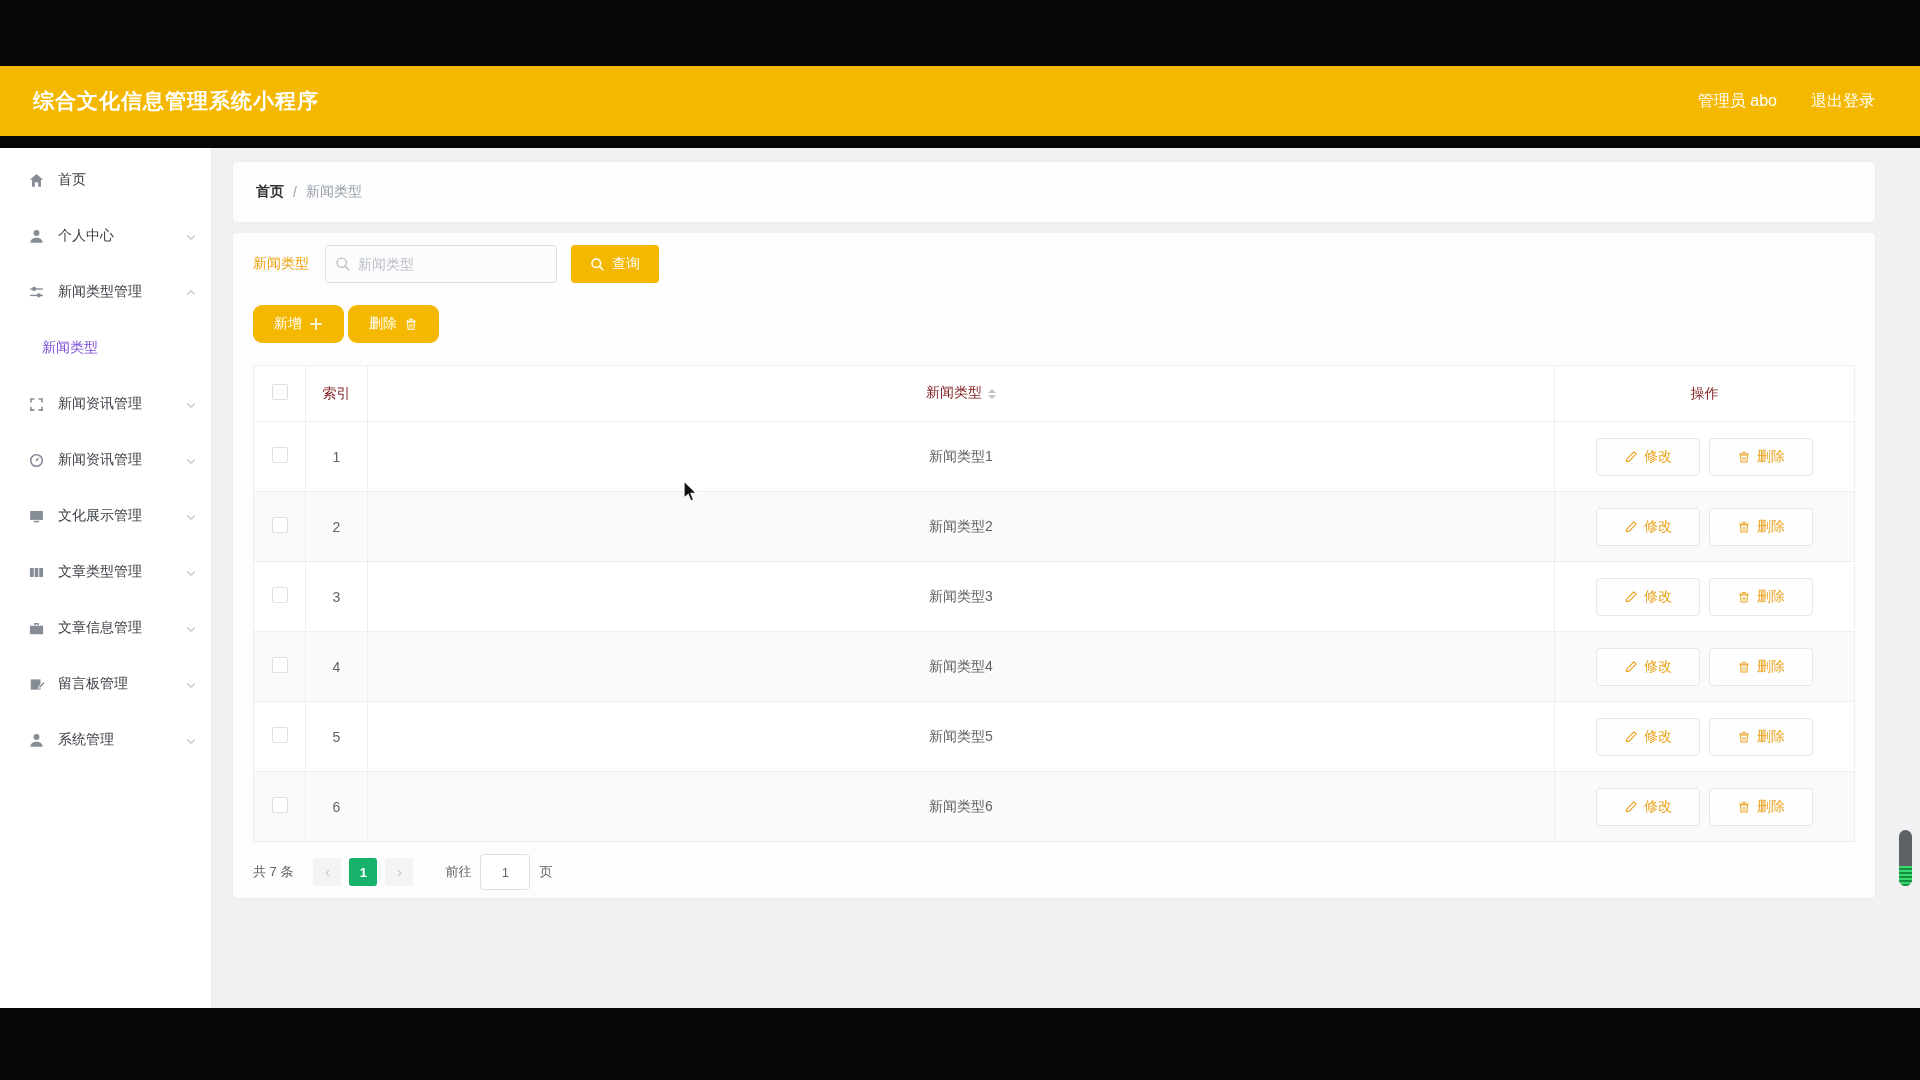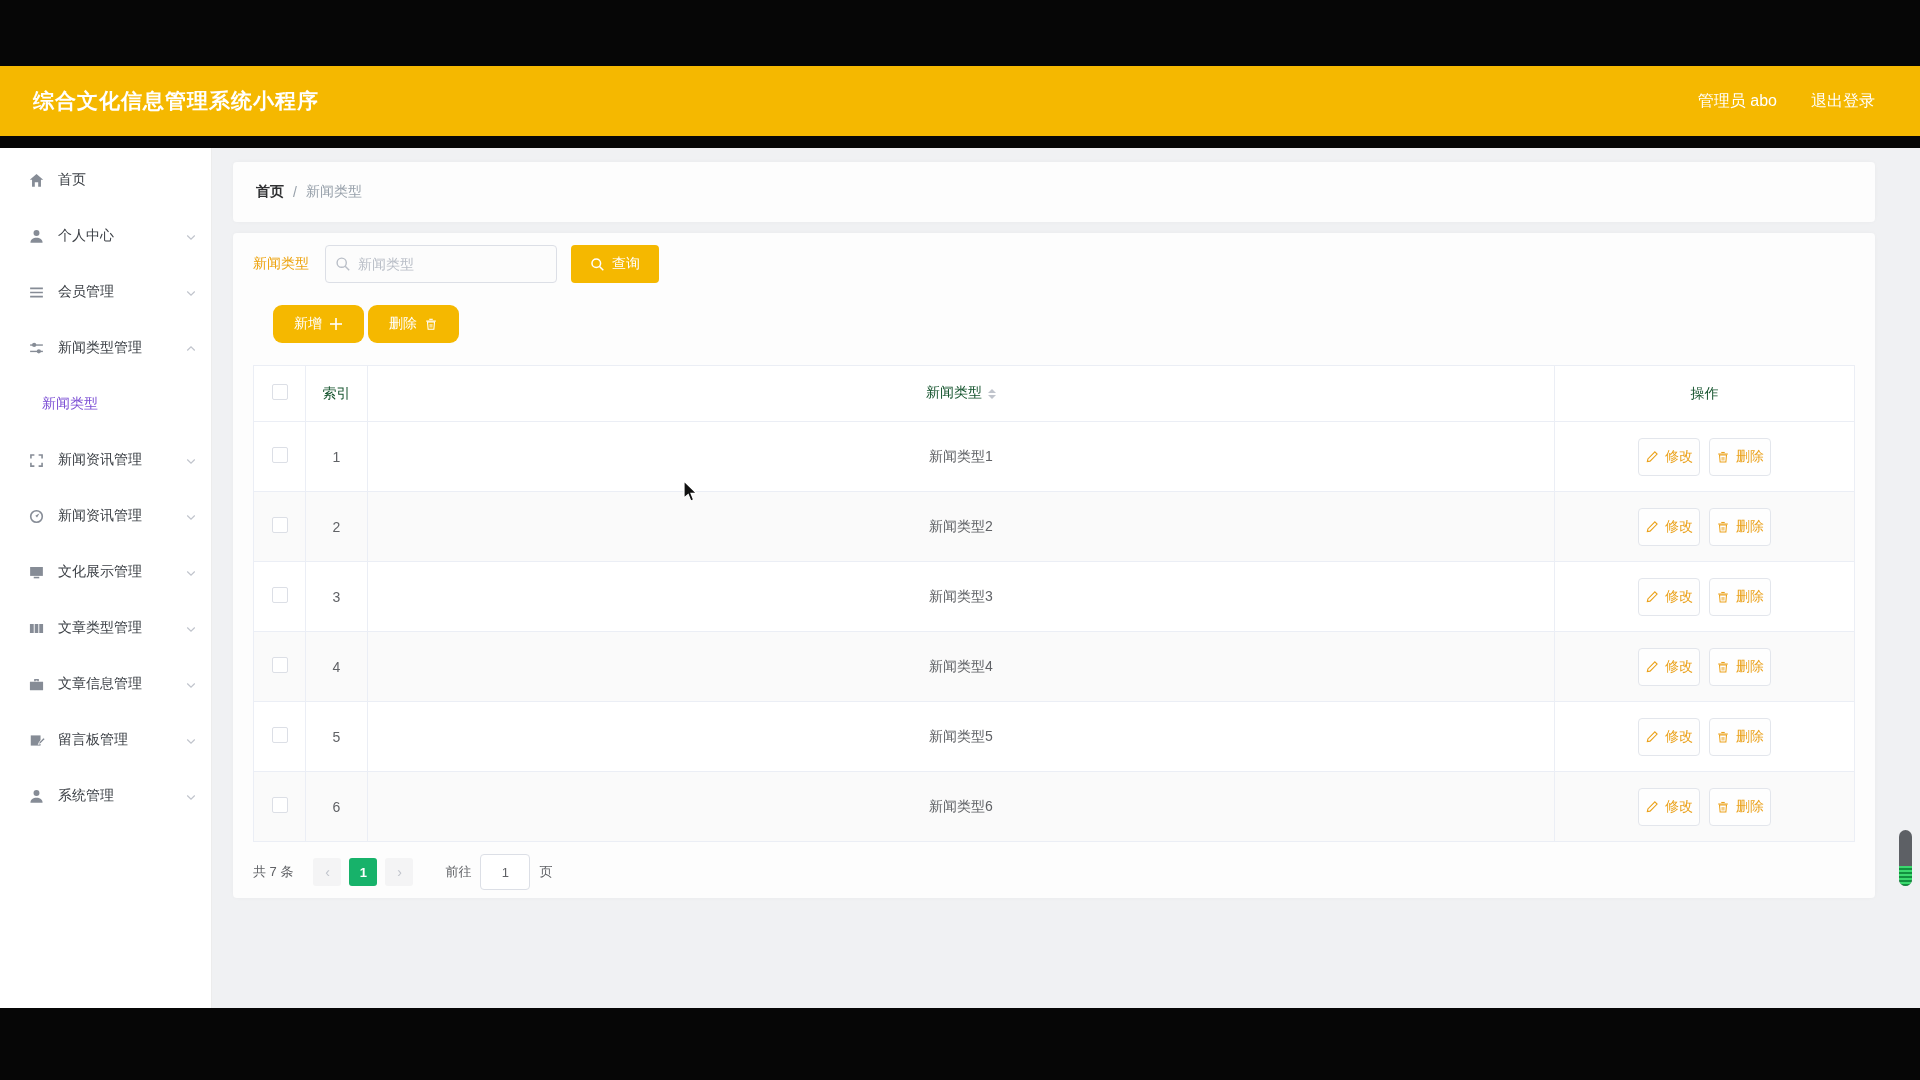--- a/index.html
+++ b/index.html
@@ -39,37 +39,37 @@
   .search-box{position:relative;width:232px;height:38px;}
   .search-box input{width:100%;height:100%;box-sizing:border-box;border:1px solid #dcdfe6;
       border-radius:4px;background:#fcfcfc;padding:0 10px 0 32px;font-size:14px;color:#606266;
       font-family:"Liberation Sans","DejaVu Sans",sans-serif;outline:none;}
   .search-box input::placeholder{color:#b9bec7;}
   .search-box .mag{position:absolute;left:10px;top:11px;width:16px;height:16px;color:#b9bec7;}
   .btn{display:inline-flex;align-items:center;justify-content:center;gap:7px;border:none;
        cursor:pointer;font-size:14px;font-family:"Liberation Sans","DejaVu Sans",sans-serif;}
   .btn-primary{height:38px;padding:0 19px;background:#f5b800;color:#ffffff;border-radius:4px;}
   .btn-query{margin-left:14px;}
-  .toolbar{margin-top:22px;display:flex;gap:4px;margin-left:20px;}
+  .toolbar{margin-top:22px;display:flex;gap:4px;}
   .btn-round{border-radius:9px;height:38px;padding:0 21px;}
   
   .tbl{margin-top:22px;width:100%;border-collapse:collapse;font-size:14px;
        border-top:1px solid #ebeef5;border-left:1px solid #ebeef5;background:#ffffff;}
-  .tbl th{height:55px;color:#14532d;font-weight:normal;background:#ffffff;}
+  .tbl th{height:55px;color:#7f1d1d;font-weight:normal;background:#ffffff;}
   .tbl td{height:69px;color:#606266;}
   .tbl th,.tbl td{border-right:1px solid #ebeef5;border-bottom:1px solid #ebeef5;
        text-align:center;padding:0;}
   .tbl tbody tr:nth-child(even){background:#fafafa;}
   .chk{display:inline-block;width:14px;height:14px;border:1px solid #dcdfe6;border-radius:2px;
        background:#ffffff;cursor:pointer;}
   .sort-caret{display:inline-flex;flex-direction:column;margin-left:6px;vertical-align:middle;line-height:0;}
   .sort-caret i{border:4px solid transparent;width:0;height:0;display:block;}
   .sort-caret .up{border-bottom-color:#c0c4cc;margin-bottom:2px;}
   .sort-caret .dn{border-top-color:#c0c4cc;}
-  .btn-outline{height:38px;padding:0 6px;background:#fefefe;border:1px solid #e3e6ec;
+  .btn-outline{height:38px;padding:0 27px;background:#fefefe;border:1px solid #e3e6ec;
        border-radius:4px;color:#eba21c;display:inline-flex;align-items:center;gap:6px;
        font-size:14px;cursor:pointer;font-family:"Liberation Sans","DejaVu Sans",sans-serif;}
   .btn-outline svg{width:14px;height:14px;}
   .act-wrap{display:inline-flex;gap:9px;}
   
   .pager{margin-top:12px;display:flex;align-items:center;font-size:13px;color:#606266;}
   .pager .total{margin-right:16px;}
   .pg-btn{width:28px;height:28px;border-radius:3px;background:#f4f4f5;color:#c0c4cc;
        display:inline-flex;align-items:center;justify-content:center;font-size:14px;
        cursor:pointer;margin:0 4px;}
@@ -109,29 +109,20 @@
             <path d="M8 1.8l6.3 5.4h-2.1v6.6H9.6V9.6H6.4v4.2H3.8V7.2H1.7z"></path>
           </svg></span>
         <span>首页</span>
       </div>
       <div class="side-item">
         <span class="ic"><svg viewBox="0 0 16 16">
             <circle cx="8" cy="4.7" r="2.8"></circle>
             <path d="M2.3 13.8c0-3.1 2.5-4.7 5.7-4.7s5.7 1.6 5.7 4.7z"></path>
           </svg></span>
         <span>个人中心</span>
-        <span class="chev"><svg width="12" height="12" viewBox="0 0 16 16">
-            <polyline points="3,6 8,11 13,6" fill="none" stroke="#c0c4cc" stroke-width="1.6"></polyline>
-          </svg></span>
-      </div>
-      <div class="side-item">
-        <span class="ic"><svg viewBox="0 0 16 16">
-            <path d="M2 3.4h12V5H2zM2 7.2h12v1.6H2zM2 11h12v1.6H2z"></path>
-          </svg></span>
-        <span>会员管理</span>
         <span class="chev"><svg width="12" height="12" viewBox="0 0 16 16">
             <polyline points="3,6 8,11 13,6" fill="none" stroke="#c0c4cc" stroke-width="1.6"></polyline>
           </svg></span>
       </div>
       <div class="side-item">
         <span class="ic"><svg viewBox="0 0 16 16">
             <path d="M2 4.1h12v1.3H2z"></path>
             <circle cx="5.8" cy="4.7" r="2"></circle>
             <path d="M2 10.1h12v1.3H2z"></path>
             <circle cx="10.2" cy="10.7" r="2"></circle>

